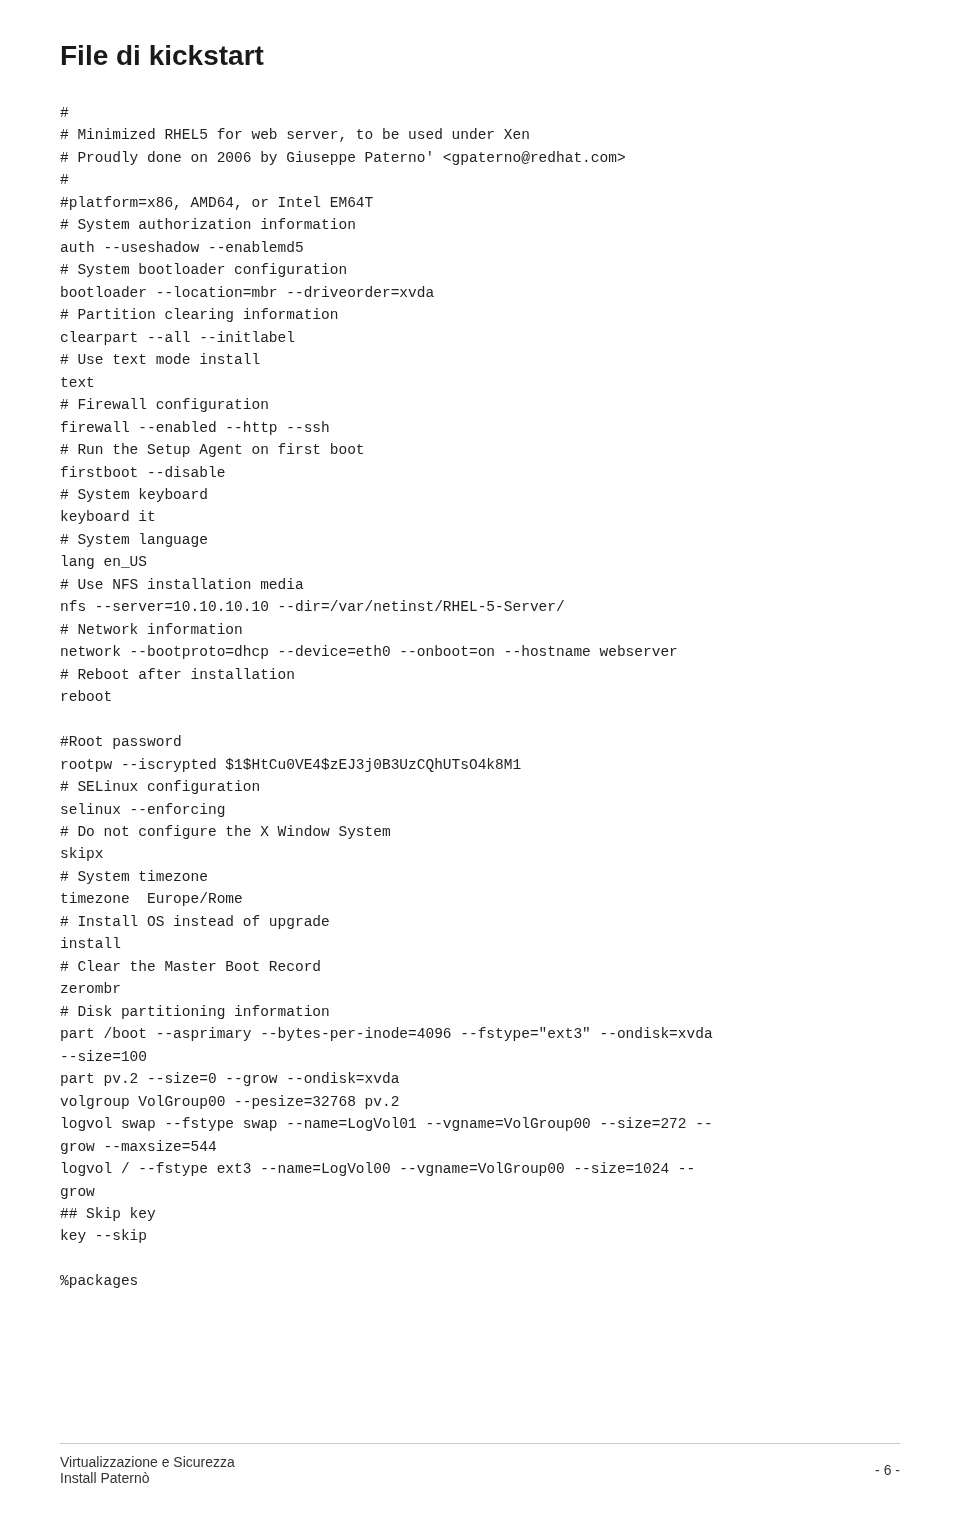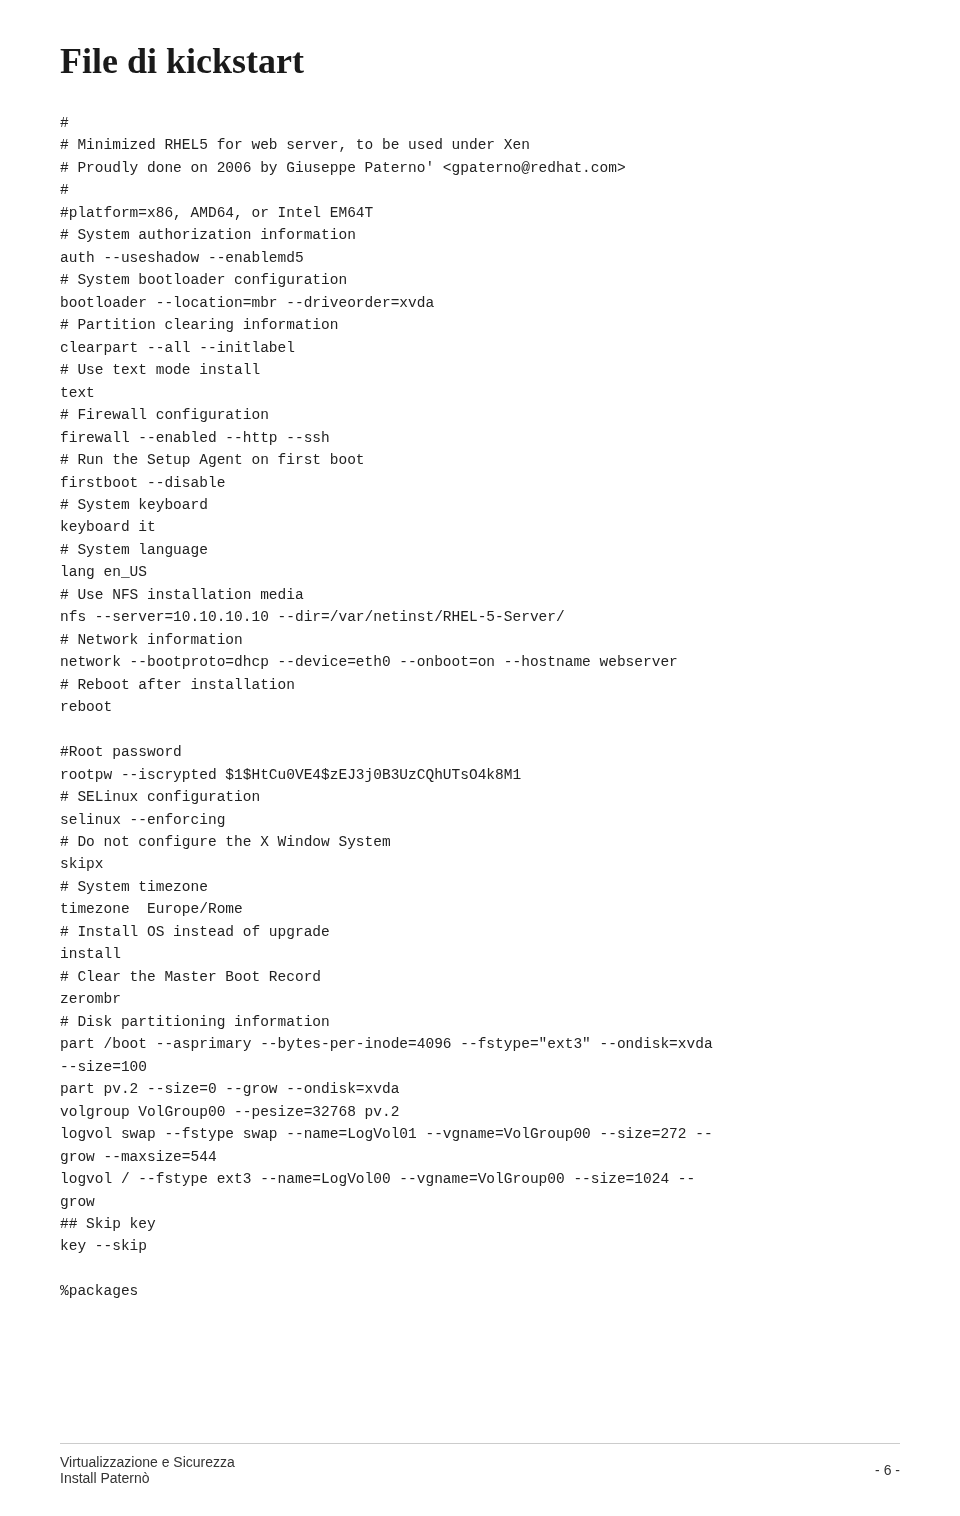--- a/index.html
+++ b/index.html
@@ -16,25 +16,25 @@
       position: relative;
     }
 
     .page-container {
       padding: 40px 60px 60px 60px;
       position: relative;
       min-height: 1516px;
     }
 
     .page-title {
-      font-size: 36px;
+      font-size: 28px;
       font-weight: bold;
       color: #1a1a1a;
       margin-bottom: 30px;
-      font-family: Liberation Serif, serif;
+      font-family: Liberation Sans, sans-serif;
     }
 
     .code-block {
       font-family: 'Courier New', Courier, monospace;
       font-size: 14.5px;
       line-height: 1.55;
       color: #222222;
       white-space: pre;
       background: #ffffff;
     }

